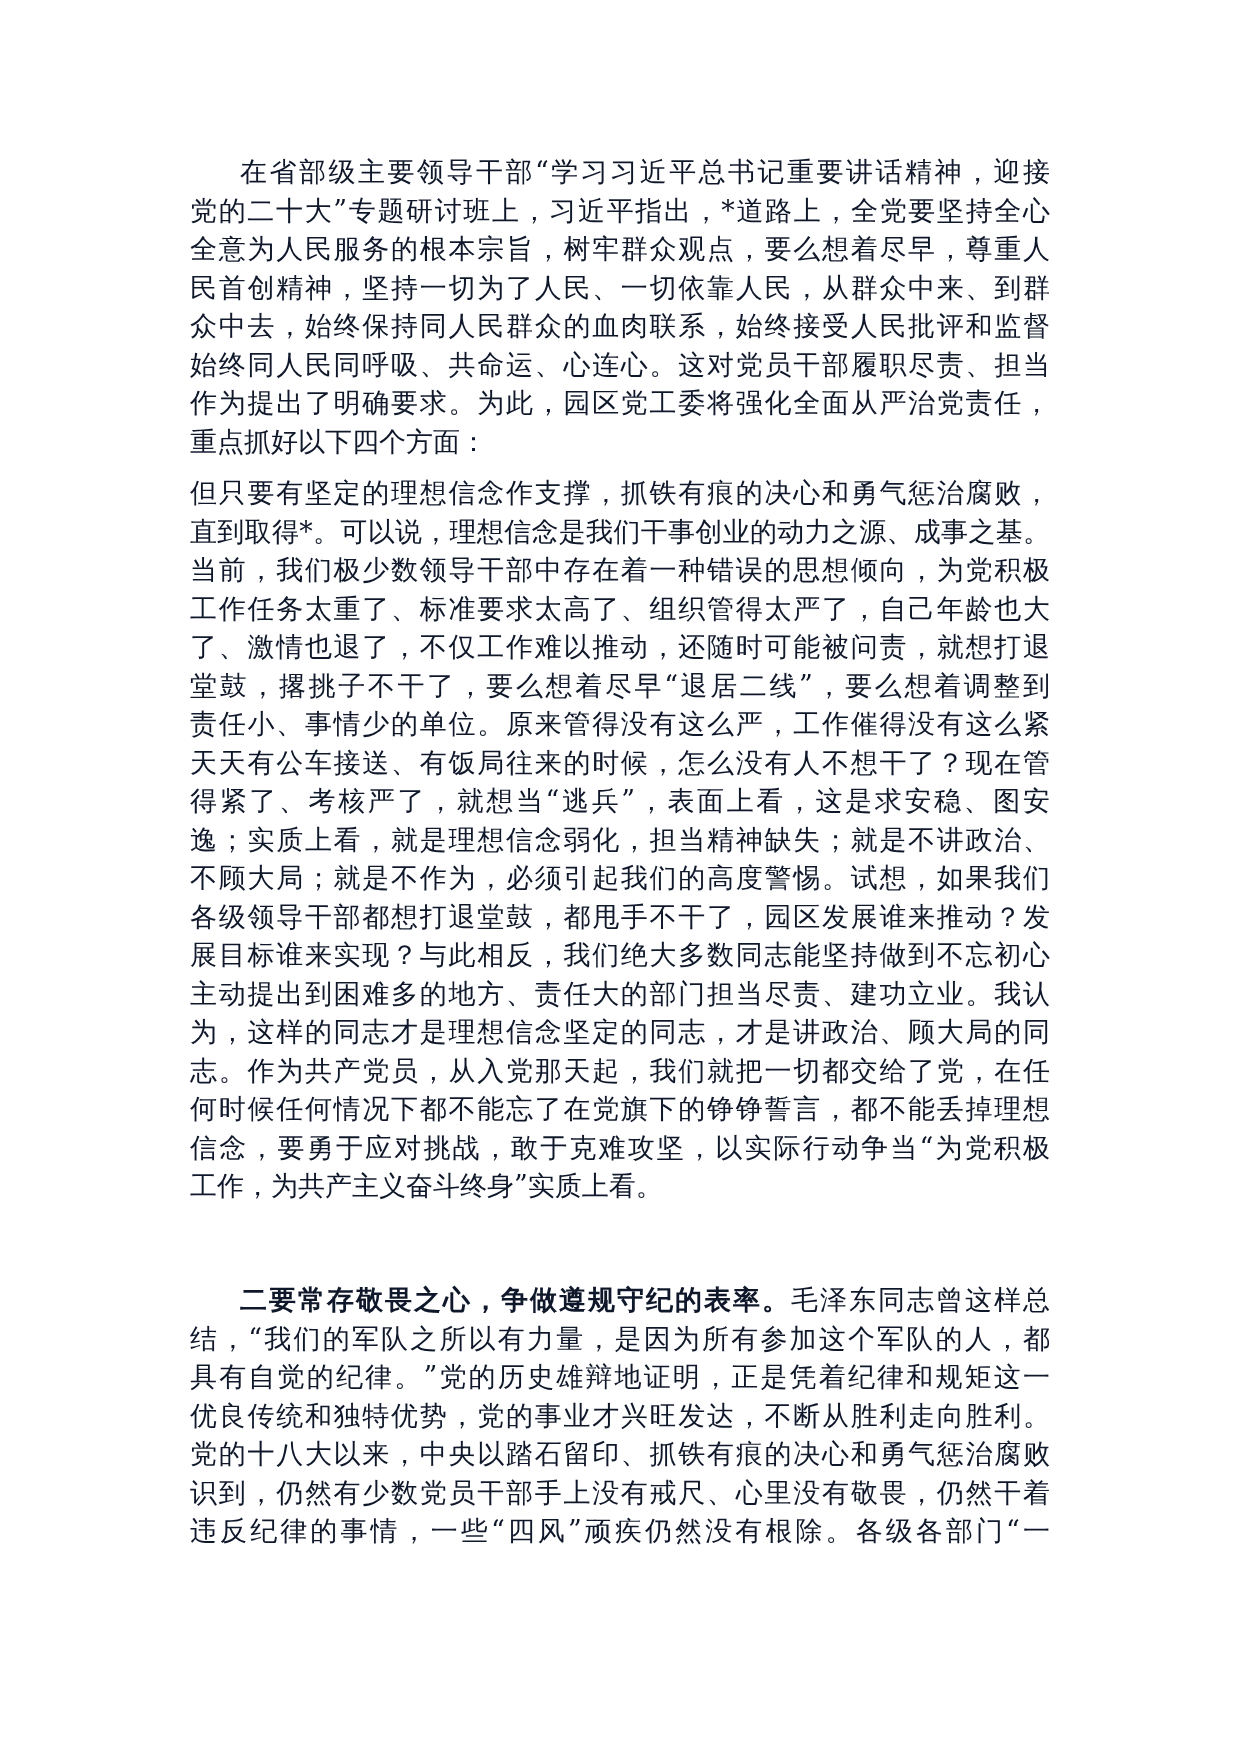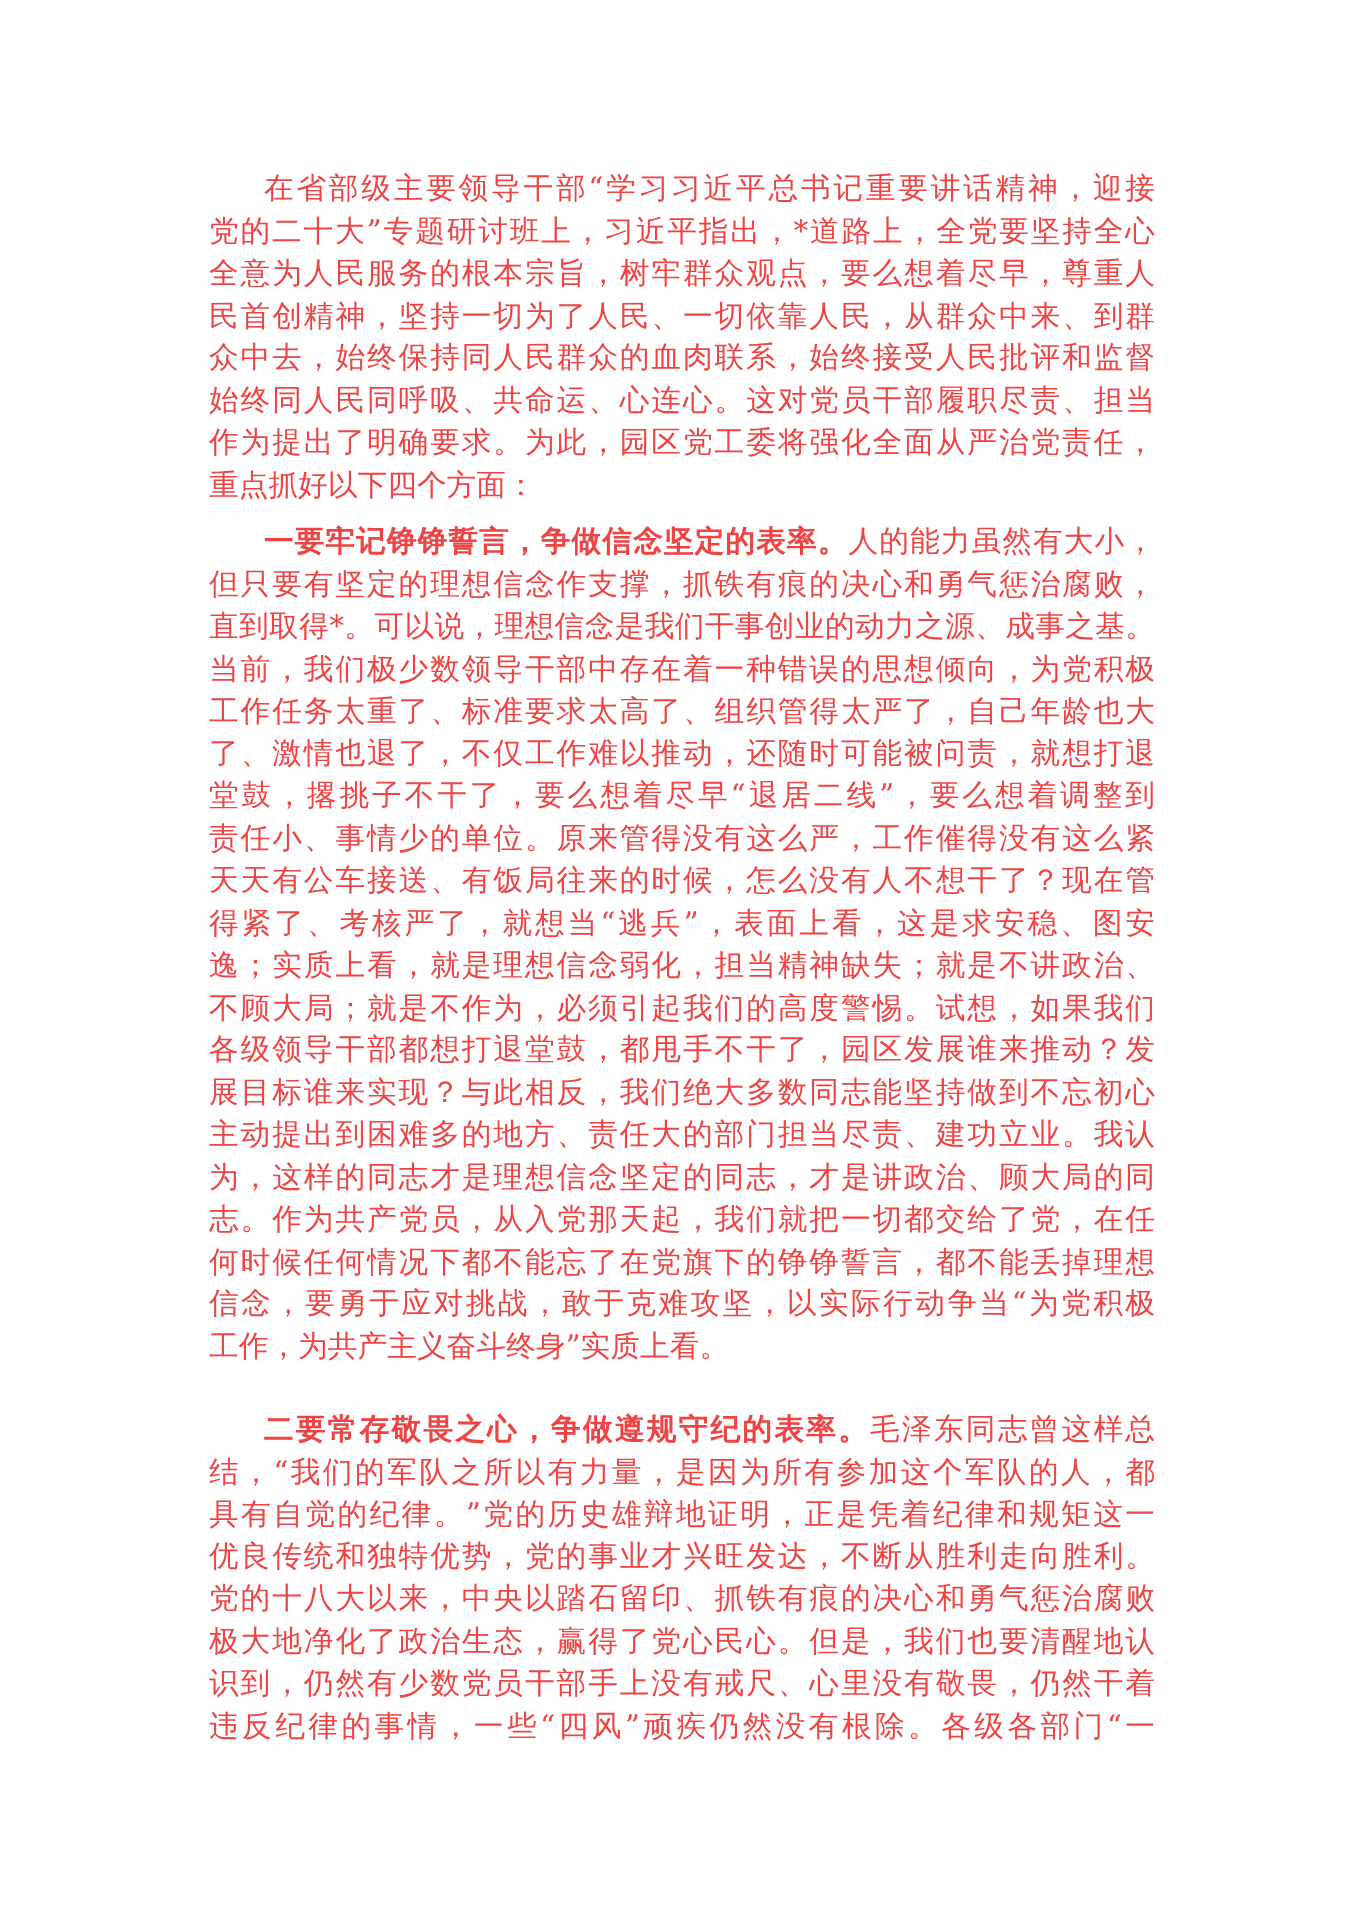--- a/index.html
+++ b/index.html
@@ -4,21 +4,21 @@
 <style>
   html, body { margin: 0; padding: 0; background: #ffffff; }
   body { width: 1240px; height: 1754px; position: relative; overflow: hidden; }
   .page { position: absolute; left: 0; top: 0; width: 1240px; height: 1754px; background: #fff; }
   .para { position: absolute; left: 190px; width: 860px; }
   .line {
     height: 38.5px;
     line-height: 38.5px;
     font-family: "DejaVu Serif", "Liberation Serif", serif;
     font-size: 27px;
-    color: #ef4444;
+    color: #0f172a;
     white-space: nowrap;
     text-align: justify;
     text-align-last: justify;
     overflow: visible;
   }
   .line.last { text-align-last: left; }
   .line.indent { padding-left: 50px; }
   .lead { font-weight: bold; font-family: "DejaVu Sans", "Liberation Sans", sans-serif; }
   #p1 { top: 153px; }
   #p2 { top: 474px; }
@@ -34,21 +34,20 @@
     <div class="line">党的二十大”专题研讨班上，习近平指出，*道路上，全党要坚持全心</div>
     <div class="line">全意为人民服务的根本宗旨，树牢群众观点，要么想着尽早，尊重人</div>
     <div class="line">民首创精神，坚持一切为了人民、一切依靠人民，从群众中来、到群</div>
     <div class="line">众中去，始终保持同人民群众的血肉联系，始终接受人民批评和监督</div>
     <div class="line">始终同人民同呼吸、共命运、心连心。这对党员干部履职尽责、担当</div>
     <div class="line">作为提出了明确要求。为此，园区党工委将强化全面从严治党责任，</div>
     <div class="line last">重点抓好以下四个方面：</div>
   </div>
 
   <div class="para" id="p2">
-    <div class="line indent"><span class="lead">一要牢记铮铮誓言，争做信念坚定的表率。</span><span>人的能力虽然有大小，</span></div>
     <div class="line">但只要有坚定的理想信念作支撑，抓铁有痕的决心和勇气惩治腐败，</div>
     <div class="line">直到取得*。可以说，理想信念是我们干事创业的动力之源、成事之基。</div>
     <div class="line">当前，我们极少数领导干部中存在着一种错误的思想倾向，为党积极</div>
     <div class="line">工作任务太重了、标准要求太高了、组织管得太严了，自己年龄也大</div>
     <div class="line">了、激情也退了，不仅工作难以推动，还随时可能被问责，就想打退</div>
     <div class="line">堂鼓，撂挑子不干了，要么想着尽早“退居二线”，要么想着调整到</div>
     <div class="line">责任小、事情少的单位。原来管得没有这么严，工作催得没有这么紧</div>
     <div class="line">天天有公车接送、有饭局往来的时候，怎么没有人不想干了？现在管</div>
     <div class="line">得紧了、考核严了，就想当“逃兵”，表面上看，这是求安稳、图安</div>
     <div class="line">逸；实质上看，就是理想信念弱化，担当精神缺失；就是不讲政治、</div>
@@ -62,18 +61,17 @@
     <div class="line">信念，要勇于应对挑战，敢于克难攻坚，以实际行动争当“为党积极</div>
     <div class="line last">工作，为共产主义奋斗终身”实质上看。</div>
   </div>
 
   <div class="para" id="p3">
     <div class="line indent"><span class="lead">二要常存敬畏之心，争做遵规守纪的表率。</span><span>毛泽东同志曾这样总</span></div>
     <div class="line">结，“我们的军队之所以有力量，是因为所有参加这个军队的人，都</div>
     <div class="line">具有自觉的纪律。”党的历史雄辩地证明，正是凭着纪律和规矩这一</div>
     <div class="line">优良传统和独特优势，党的事业才兴旺发达，不断从胜利走向胜利。</div>
     <div class="line">党的十八大以来，中央以踏石留印、抓铁有痕的决心和勇气惩治腐败</div>
-    <div class="line">极大地净化了政治生态，赢得了党心民心。但是，我们也要清醒地认</div>
     <div class="line">识到，仍然有少数党员干部手上没有戒尺、心里没有敬畏，仍然干着</div>
     <div class="line">违反纪律的事情，一些“四风”顽疾仍然没有根除。各级各部门“一</div>
   </div>
 
 </div>
 
 </body></html>

